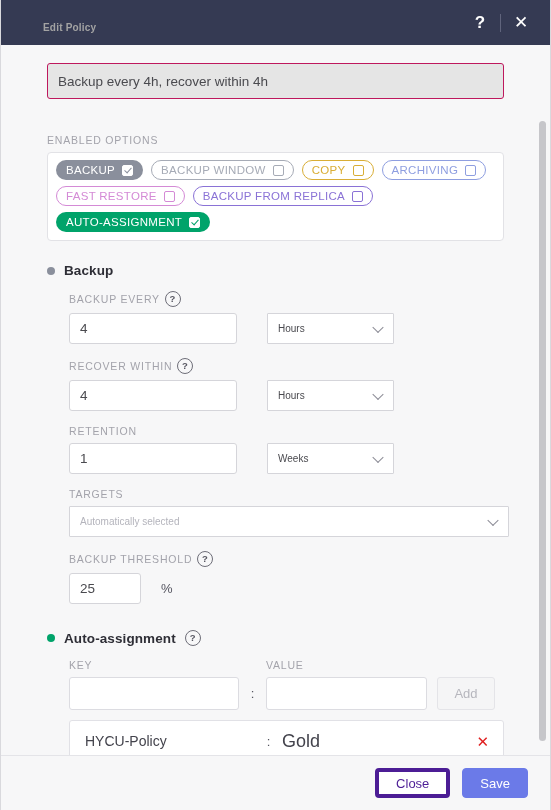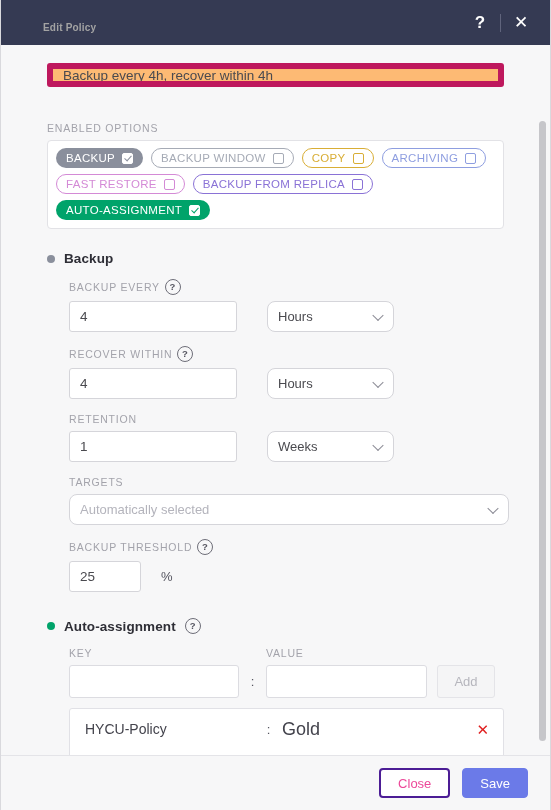--- a/index.html
+++ b/index.html
@@ -88,25 +88,25 @@
     width: 7px;
     height: 620px;
     background: #c6c6ca;
     border-radius: 4px;
   }
 
   
   .name-input {
     display: block;
     width: 100%;
-    height: 24px;
-    box-sizing: border-box;
-    border: 6px solid #be185d;
+    height: 36px;
+    box-sizing: border-box;
+    border: 1px solid #be185d;
     border-radius: 3px;
-    background: #fdba74;
+    background: #e5e5e5;
     padding: 0 10px;
     font-size: 13.5px;
     color: #4a4a4f;
     font-family: inherit;
     outline: none;
   }
 
   
   .field-label {
     font-size: 10.5px;
@@ -219,26 +219,26 @@
     outline: none;
   }
   .w-num { width: 168px; }
   .w-small { width: 72px; }
   .select-box {
     position: relative;
     width: 127px;
     height: 31px;
     box-sizing: border-box;
     border: 1px solid #d5d5da;
-    border-radius: 8px;
+    border-radius: 1px;
     background: #ffffff;
     display: flex;
     align-items: center;
     padding: 0 10px;
-    font-size: 13px;
+    font-size: 10px;
     color: #4a4a4f;
     cursor: pointer;
   }
   .select-box.wide { width: 440px; }
   .select-box.placeholder { color: #b4b4bc; }
   .chev {
     position: absolute;
     right: 11px;
     top: 50%;
     width: 7px; height: 7px;
@@ -341,22 +341,22 @@
     height: 30px;
     min-width: 58px;
     padding: 0 17px;
     border-radius: 4px;
     font-size: 13px;
     font-family: inherit;
     cursor: pointer;
   }
   .btn-close {
     background: #ffffff;
-    border: 2px solid #4c1d95;
-    color: #ec4899;
+    border: 4px solid #4c1d95;
+    color: #4c1d95;
   }
   .btn-save {
     background: #6b7ae8;
     border: 1px solid #6b7ae8;
     color: #ffffff;
   }
 </style>
 </head>
 <body>
 

